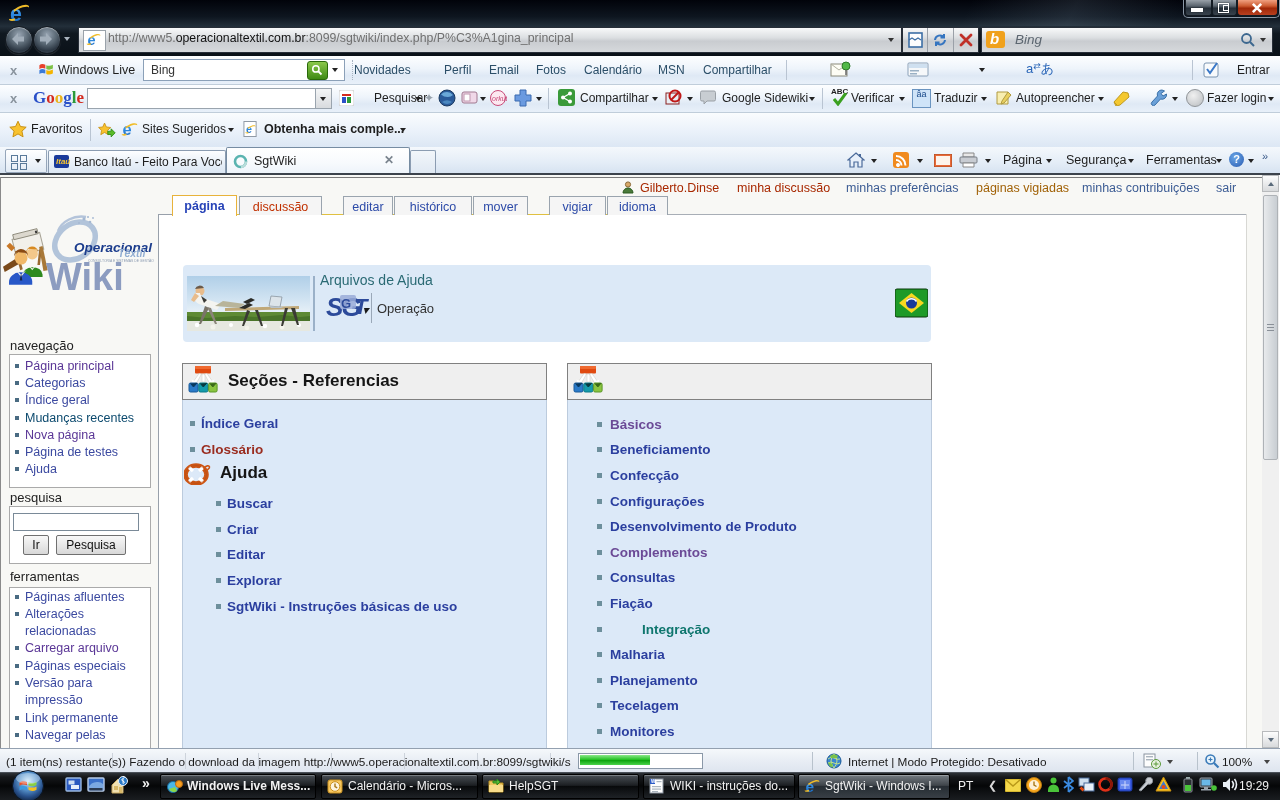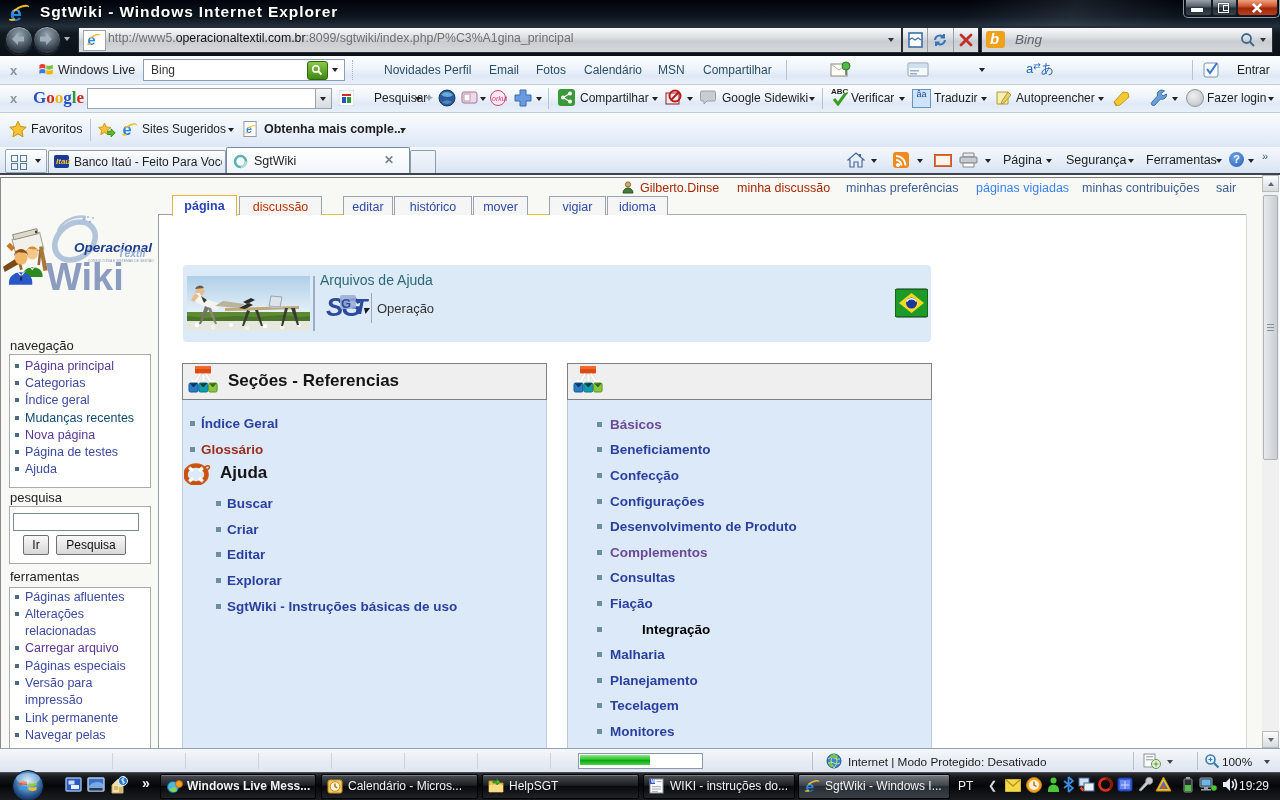--- a/index.html
+++ b/index.html
@@ -66,21 +66,20 @@
 </g>
 </defs>
 </svg>
 
 <div id="dark">
 <div class="streak"></div>
 
 <svg class="ab" style="left:8px;top:2px" width="22" height="22" viewBox="0 0 32 32">
         <use href="#ielogo"></use>
       </svg>
-<div class="ab" style="left:40px;top:3px;font-size:15.5px;font-weight:bold;letter-spacing:.9px;color:#fff;text-shadow:0 1px 2px #000;">SgtWiki - Windows Internet Explorer</div>
 
 <div class="ab" style="left:1183px;top:0;width:95px;height:17px;border:1px solid #8a98a6;border-top:none;border-radius:0 0 5px 5px;"></div>
 <div class="winbtn" id="btnmin">
         <div class="ab" style="left:5px;top:8px;width:12px;height:3.5px;background:#fff;box-shadow:0 0 1px #000;"></div>
       </div>
 <div class="winbtn" id="btnmax">
         <div class="ab" style="left:5px;top:3px;width:9px;height:8px;border:1.5px solid #fff;box-shadow:0 0 1px #000;"></div>
         <div class="ab" style="left:10px;top:5px;width:4px;height:4px;border:1.5px solid #fff;"></div>
       </div>
 <div class="winbtn" id="btncls">
@@ -152,21 +151,21 @@
     <div class="ab" style="left:163px;top:1px;width:19px;height:17px;border-radius:3px;background:linear-gradient(180deg,#8bc84a,#3e8a14);border:1px solid #2a6a0a;">
       <svg class="ab" style="left:3px;top:2px" width="12" height="12" viewBox="0 0 16 16">
             <circle cx="6.5" cy="6.5" r="4.2" fill="none" stroke="#fff" stroke-width="2"></circle>
             <path d="M10 10 L14 14" stroke="#fff" stroke-width="2.4"></path>
           </svg>
     </div>
   </div>
   <div class="car" style="left:332px;top:12px;"></div>
   <div class="sep" style="left:352px;top:4px;height:20px;border-left:1px dotted #a8b4c2;background:none;"></div>
   <div class="tbtxt lnk2" style="left:371px;top:7px;"></div>
-  <div class="tbtxt" style="left:384px;top:7px;color:#2b4e68;text-align:center;">Novidades</div>
+  <div class="tbtxt" style="left:354px;top:7px;color:#2b4e68;text-align:center;">Novidades</div>
   <div class="tbtxt" style="left:444px;top:7px;color:#2b4e68;">Perfil</div>
   <div class="tbtxt" style="left:489px;top:7px;color:#2b4e68;">Email</div>
   <div class="tbtxt" style="left:536px;top:7px;color:#2b4e68;">Fotos</div>
   <div class="tbtxt" style="left:584px;top:7px;color:#2b4e68;">Calendário</div>
   <div class="tbtxt" style="left:658px;top:7px;color:#2b4e68;">MSN</div>
   <div class="tbtxt" style="left:703px;top:7px;color:#2b4e68;">Compartilhar</div>
   <div class="sep" style="left:786px;top:4px;height:20px;"></div>
   <svg class="ab" style="left:830px;top:5px" width="22" height="17" viewBox="0 0 22 17">
     <rect x="1" y="3" width="16" height="12" fill="#fdfdf5" stroke="#8a8a7a"></rect>
     <path d="M1 3 l8 6 8-6" fill="none" stroke="#b0b0a0"></path>
@@ -367,21 +366,21 @@
   <div class="ab" style="left:0;top:2px;width:1px;height:571px;background:#8a8a8a;"></div>
   <div class="ab" style="left:159px;top:40px;width:1087px;height:533px;background:#fff;"></div>
 
   <svg class="ab" style="left:622px;top:6px" width="12" height="13" viewBox="0 0 12 13">
         <circle cx="6" cy="3.5" r="2.6" fill="#d8a868" stroke="#8a6a3a"></circle>
         <path d="M1 12 a5 5 0 0 1 10 0z" fill="#4a7a3a" stroke="#2a5a20"></path>
       </svg>
   <div class="ab" style="top:6px;left:640px;font-size:12.5px;color:#a82800;white-space:nowrap;">Gilberto.Dinse</div>
       <div class="ab" style="top:6px;left:737px;font-size:12.5px;color:#a82800;white-space:nowrap;">minha discussão</div>
       <div class="ab" style="top:6px;left:846px;font-size:12.5px;color:#3c5c94;white-space:nowrap;">minhas preferências</div>
-      <div class="ab" style="top:6px;left:976px;font-size:12.5px;color:#3b82f6;white-space:nowrap;">páginas vigiadas</div>
+      <div class="ab" style="top:6px;left:976px;font-size:12.5px;color:#a16207;white-space:nowrap;">páginas vigiadas</div>
       <div class="ab" style="top:6px;left:1082px;font-size:12.5px;color:#3c5c94;white-space:nowrap;">minhas contribuições</div>
       <div class="ab" style="top:6px;left:1216px;font-size:12.5px;color:#3c5c94;white-space:nowrap;">sair</div>
 
   <div class="ab" style="left:158px;top:39px;width:14px;height:1px;background:#98a0aa;"></div>
   <div class="ab" style="left:172px;top:39px;width:495px;height:1px;background:#e0c040;"></div>
   <div class="ab" style="left:667px;top:39px;width:580px;height:1px;background:#a8aeb6;"></div>
   <div class="ab" style="left:158px;top:39px;width:1px;height:534px;background:#98a0aa;"></div>
   <div class="ab" style="left:1246px;top:39px;width:1px;height:534px;background:#d8d8d4;"></div>
 
   <div id="pgtabs">
@@ -603,21 +602,21 @@
         <div class="li1" style="left:610px;top:319px;color:#2b3f9f;">Configurações</div>
 <div class="bulb" style="left:597px;top:349px;"></div>
         <div class="li1" style="left:610px;top:344px;color:#2b3f9f;">Desenvolvimento de Produto</div>
 <div class="bulb" style="left:597px;top:375px;"></div>
         <div class="li1" style="left:610px;top:370px;color:#6b4a96;">Complementos</div>
 <div class="bulb" style="left:597px;top:400px;"></div>
         <div class="li1" style="left:610px;top:395px;color:#2b3f9f;">Consultas</div>
 <div class="bulb" style="left:597px;top:426px;"></div>
         <div class="li1" style="left:610px;top:421px;color:#2b3f9f;">Fiação</div>
 <div class="bulb" style="left:597px;top:452px;"></div>
-        <div class="li1" style="left:610px;top:447px;color:#000000;padding-left:32px;">Integração</div>
+        <div class="li1" style="left:610px;top:447px;color:#0f766e;padding-left:32px;">Integração</div>
 <div class="bulb" style="left:597px;top:477px;"></div>
         <div class="li1" style="left:610px;top:472px;color:#2b3f9f;">Malharia</div>
 <div class="bulb" style="left:597px;top:503px;"></div>
         <div class="li1" style="left:610px;top:498px;color:#2b3f9f;">Planejamento</div>
 <div class="bulb" style="left:597px;top:528px;"></div>
         <div class="li1" style="left:610px;top:523px;color:#2b3f9f;">Tecelagem</div>
 <div class="bulb" style="left:597px;top:554px;"></div>
         <div class="li1" style="left:610px;top:549px;color:#2b3f9f;">Monitores</div>
 </div>
 
@@ -636,20 +635,21 @@
 </div>
 
 <div id="status">
   <div class="ab" style="left:112px;top:4px;width:1px;height:16px;background:#cdd3db;"></div>
       <div class="ab" style="left:185px;top:4px;width:1px;height:16px;background:#cdd3db;"></div>
       <div class="ab" style="left:258px;top:4px;width:1px;height:16px;background:#cdd3db;"></div>
       <div class="ab" style="left:331px;top:4px;width:1px;height:16px;background:#cdd3db;"></div>
       <div class="ab" style="left:404px;top:4px;width:1px;height:16px;background:#cdd3db;"></div>
       <div class="ab" style="left:477px;top:4px;width:1px;height:16px;background:#cdd3db;"></div>
       <div class="ab" style="left:550px;top:4px;width:1px;height:16px;background:#cdd3db;"></div>
+  <div class="st" style="left:6px;">(1 item(ns) restante(s)) Fazendo o download da imagem http://www5.operacionaltextil.com.br:8099/sgtwiki/s</div>
   <div class="ab" style="left:578px;top:4px;width:123px;height:14px;background:#fff;border:1px solid #8a98a8;">
     <div class="ab" style="left:1px;top:1px;width:70px;height:10px;background:linear-gradient(180deg,#8ae88a 0%,#28c228 45%,#0fa50f 55%,#4ad44a 100%);"></div>
   </div>
   <div class="sep" style="left:812px;top:3px;height:18px;background:#b8c2cc;"></div>
   <svg class="ab" style="left:826px;top:4px" width="16" height="16" viewBox="0 0 16 16">
         <circle cx="8" cy="8" r="7" fill="#3a86d0" stroke="#1a5a98"></circle>
         <path d="M2 6 Q5 3 8 5 T14 6 M2 10 Q5 8 8 10 T14 10 M8 1 Q5 5 5 8 T8 15 M8 1 Q11 5 11 8 T8 15" stroke="#bde08a" fill="none"></path>
         <path d="M4 3 a7 7 0 0 1 8 0 l-1 2 -6 0z" fill="#7ac24a"></path>
         <path d="M2 10 a7 7 0 0 0 4 4.5 l1 -3 -3 -2z" fill="#7ac24a"></path>
       </svg>

